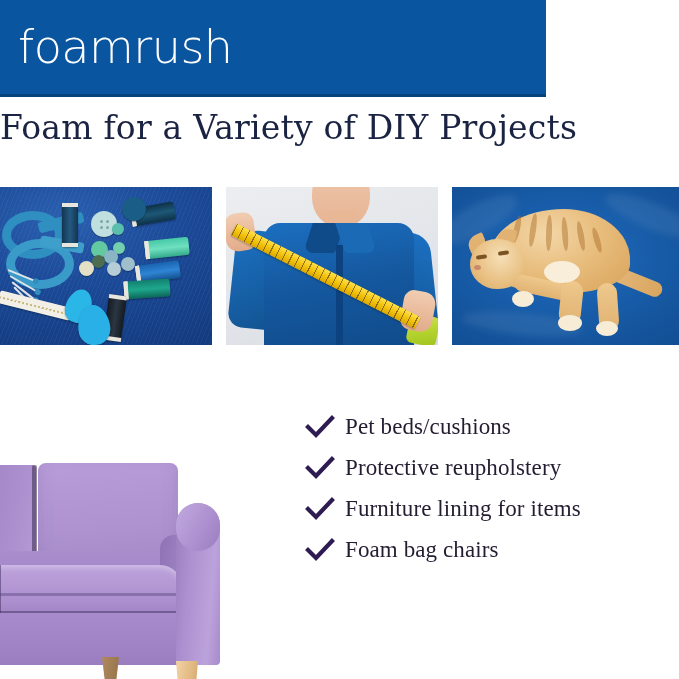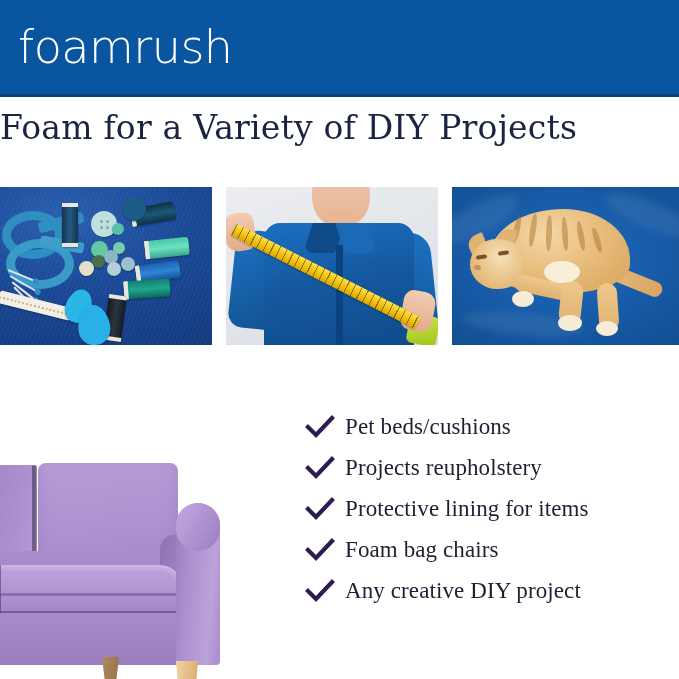--- a/index.html
+++ b/index.html
@@ -3,21 +3,21 @@
 <meta charset="utf-8">
 <title>foamrush</title>
 <style>
   html,body{margin:0;padding:0;background:#ffffff;}
   body{width:679px;height:679px;overflow:hidden;
        font-family:"Liberation Sans","DejaVu Sans",sans-serif;
        -webkit-font-smoothing:antialiased;}
   .page{position:relative;width:679px;height:679px;background:#fff;}
 
   
-  .header-band{position:absolute;left:0;top:0;width:679px;height:97px;
+  .header-band{position:absolute;left:0;top:0;width:546px;height:97px;
                background:#0a55a0;border-bottom:3px solid #08427c;box-sizing:border-box;}
   .logo{position:absolute;left:18px;top:24px;color:#ffffff;
         font-family:"DejaVu Sans","Liberation Sans",sans-serif;
         font-size:46px;font-weight:300;letter-spacing:-0.5px;line-height:1;}
 
   
   .headline{position:absolute;left:0;top:108px;width:538px;text-align:center;
             color:#1b2342;
             font-family:"DejaVu Serif","Liberation Serif",serif;
             font-size:33px;font-weight:400;letter-spacing:0.2px;line-height:1.2;
@@ -287,45 +287,37 @@
       </span>
       <span class="bullet-text">Pet beds/cushions</span>
     </div>
 
     <div class="bullet-row">
       <span class="check">
         <svg width="30" height="24" viewBox="0 0 30 24" aria-hidden="true">
           <path d="M3 12 L11 20 L27 3" fill="none" stroke="#2d1b52" stroke-width="4.2" stroke-linecap="square" stroke-linejoin="miter"></path>
         </svg>
       </span>
-      <span class="bullet-text">Projects reupholstery</span>
+      <span class="bullet-text">Protective reupholstery</span>
     </div>
 
     <div class="bullet-row">
       <span class="check">
         <svg width="30" height="24" viewBox="0 0 30 24" aria-hidden="true">
           <path d="M3 12 L11 20 L27 3" fill="none" stroke="#2d1b52" stroke-width="4.2" stroke-linecap="square" stroke-linejoin="miter"></path>
         </svg>
       </span>
-      <span class="bullet-text">Protective lining for items</span>
+      <span class="bullet-text">Furniture lining for items</span>
     </div>
 
     <div class="bullet-row">
       <span class="check">
         <svg width="30" height="24" viewBox="0 0 30 24" aria-hidden="true">
           <path d="M3 12 L11 20 L27 3" fill="none" stroke="#2d1b52" stroke-width="4.2" stroke-linecap="square" stroke-linejoin="miter"></path>
         </svg>
       </span>
       <span class="bullet-text">Foam bag chairs</span>
     </div>
 
-    <div class="bullet-row">
-      <span class="check">
-        <svg width="30" height="24" viewBox="0 0 30 24" aria-hidden="true">
-          <path d="M3 12 L11 20 L27 3" fill="none" stroke="#2d1b52" stroke-width="4.2" stroke-linecap="square" stroke-linejoin="miter"></path>
-        </svg>
-      </span>
-      <span class="bullet-text">Any creative DIY project</span>
-    </div>
 
   </div>
 
 </div>
 
 </body></html>

